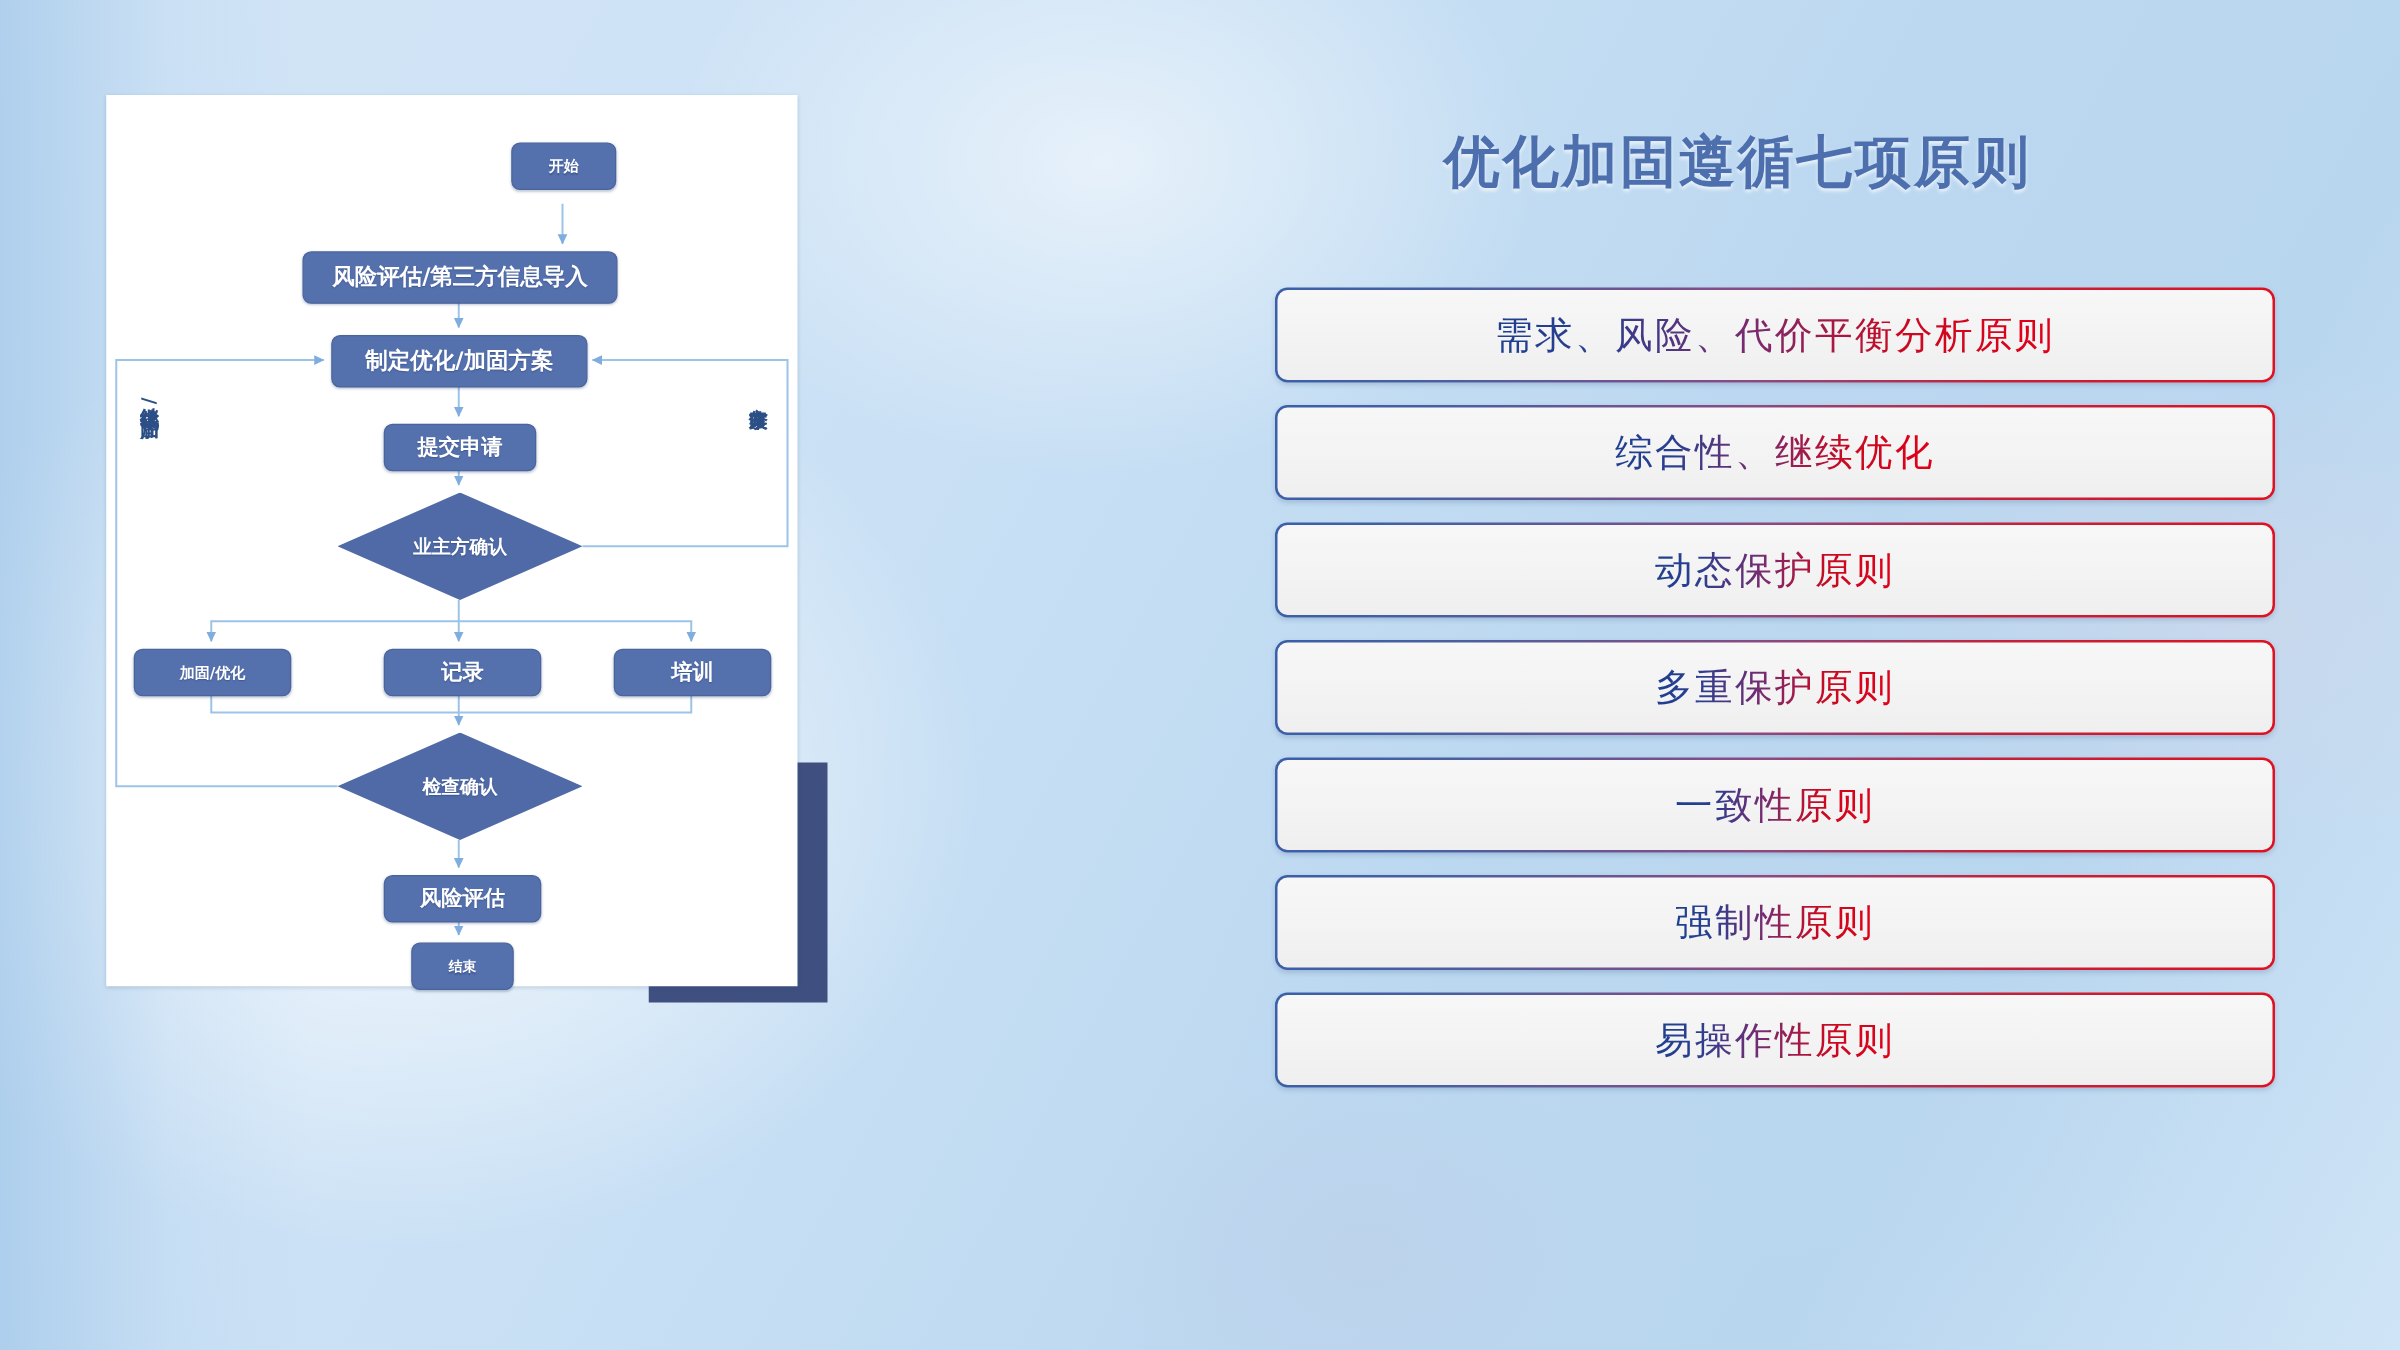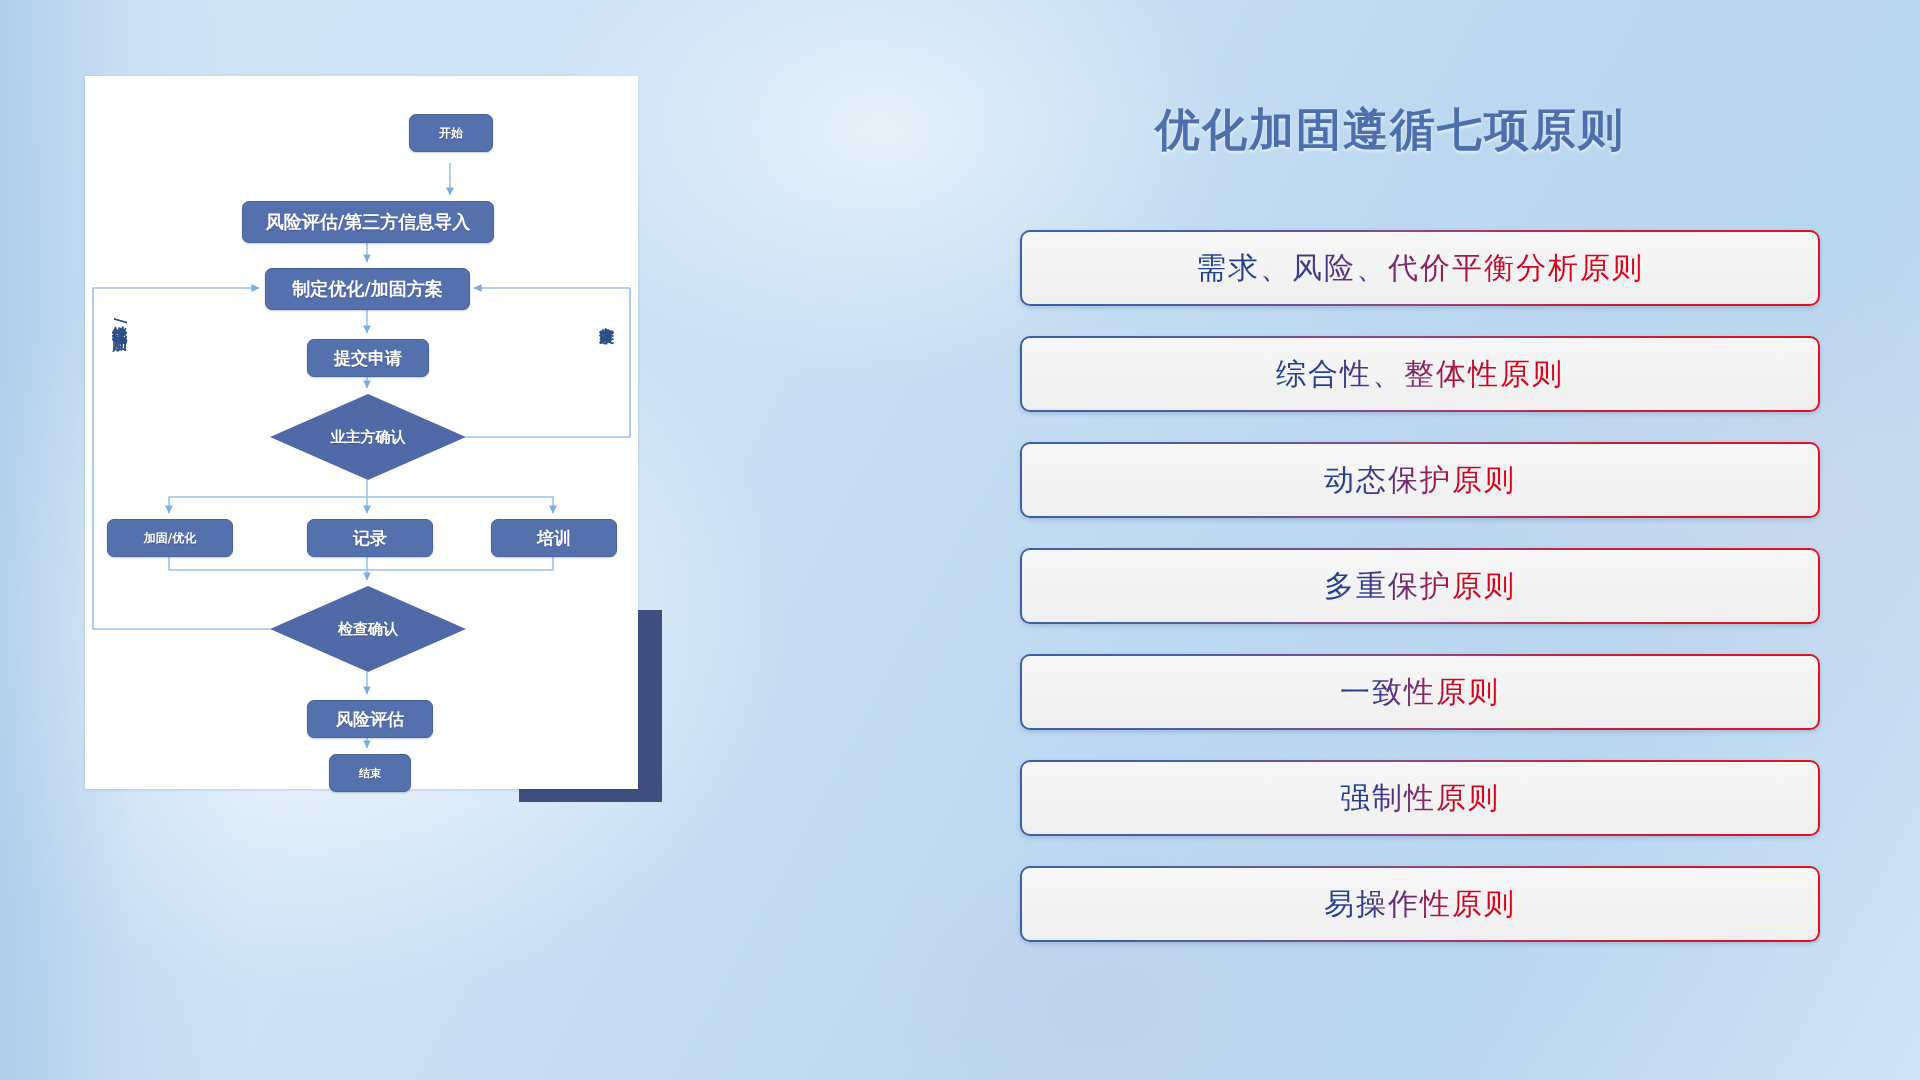--- a/index.html
+++ b/index.html
@@ -81,21 +81,21 @@
   #principles-title{
     position:absolute;left:135px;top:20px;
     font-family:Liberation Mono, monospace;
     font-weight:bold;font-size:45px;letter-spacing:2px;
     color:#4d6fae;
     text-shadow:0 2px 3px rgba(255,255,255,.65);
     white-space:nowrap;
   }
   #principle-list{position:absolute;left:0;top:150px;width:800px;}
   .principle-card{
-    position:relative;height:72px;margin-bottom:30px;
+    position:relative;height:72px;margin-bottom:18px;
     border-radius:10px;
     padding:2px;
     background:linear-gradient(96deg,#3a5fa8 0%,#4a5fa0 18%,#8a4a82 48%,#c5203a 72%,#e01020 100%);
     box-shadow:0 2px 4px rgba(55,85,135,.22);
   }
   .principle-inner{
     position:absolute;inset:2px;
     border-radius:8px;
     background:linear-gradient(180deg,#f7f7f7 0%,#f3f3f3 55%,#efefef 100%);
     display:flex;align-items:center;justify-content:center;
@@ -217,21 +217,21 @@
   <div id="principles-title">优化加固遵循七项原则</div>
 
   <div id="principle-list">
     <div class="principle-card">
       <div class="principle-inner">
         <span class="principle-text">需求、风险、代价平衡分析原则</span>
       </div>
     </div>
     <div class="principle-card">
       <div class="principle-inner">
-        <span class="principle-text">综合性、整体性原则</span>
+        <span class="principle-text">综合性、继续优化</span>
       </div>
     </div>
     <div class="principle-card">
       <div class="principle-inner">
         <span class="principle-text">动态保护原则</span>
       </div>
     </div>
     <div class="principle-card">
       <div class="principle-inner">
         <span class="principle-text">多重保护原则</span>

